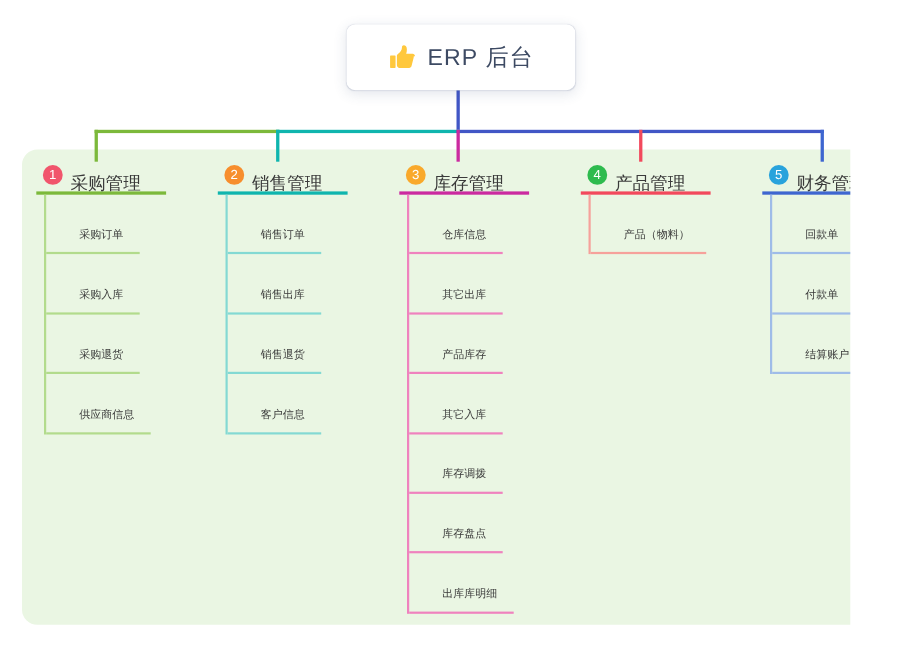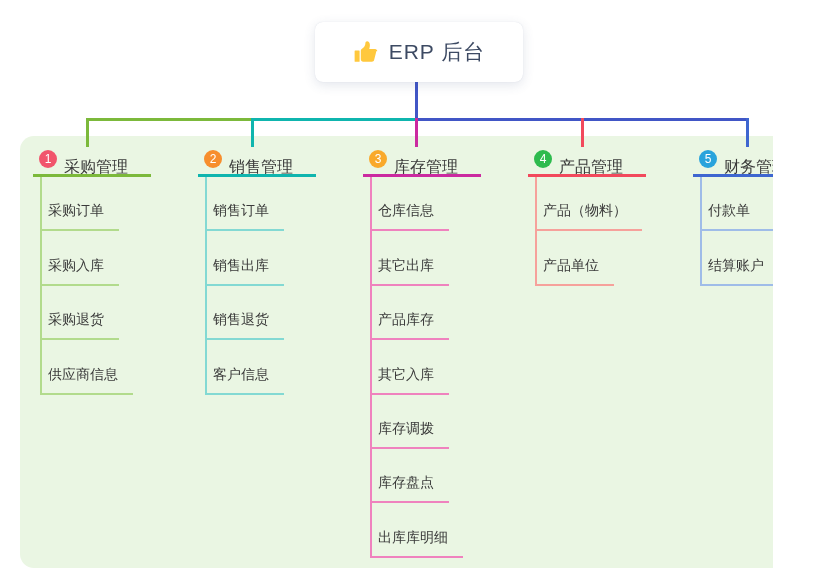--- a/index.html
+++ b/index.html
@@ -25,21 +25,21 @@
   
   .branch{position:absolute;top:144px;width:118px;}
   .branch-heading{height:33px;border-bottom:3px solid var(--line);
     display:flex;align-items:center;gap:7px;padding-left:6px;box-sizing:border-box;cursor:pointer;}
   .badge{width:18px;height:18px;border-radius:50%;background:var(--badge);color:#fff;
     font-size:12px;line-height:1;display:flex;align-items:center;justify-content:center;flex:none;}
   .branch-label{font-size:16px;font-weight:500;color:#3a3a3a;white-space:nowrap;margin-top:16px;}
   .children{margin-left:7px;border-left:2px solid var(--tint);width:fit-content;}
   .child-row{height:54.4px;box-sizing:border-box;border-bottom:2px solid var(--tint);
     display:flex;align-items:flex-end;width:fit-content;min-width:72px;cursor:pointer;}
-  .child-label{font-size:14px;color:#3a3a3a;padding:0 15px 9px 6px;white-space:nowrap;}
+  .child-label{font-size:10px;color:#3a3a3a;padding:0 15px 9px 30px;white-space:nowrap;}
 </style>
 </head>
 <body>
 
 <div id="stage">
 
   <div class="panel" style="background: rgb(234, 246, 227);"></div>
 
   <div class="vline root-vline" style="background: rgb(65, 86, 198);"></div>
 
@@ -130,32 +130,32 @@
     <div class="drop" style="left: 415px; background: rgb(203, 42, 160);"></div>
     <div class="branch" style="left: 528px; --line: #f2495c; --tint: #f6a19b; --badge: #2ebb4e;">
     <div class="branch-heading">
       <span class="badge">4</span>
       <span class="branch-label">产品管理</span>
     </div>
     <div class="children">
         <div class="child-row">
     <span class="child-label">产品（物料）</span>
   </div>
-        <div class="child-row">
-    <span class="child-label">产品单位</span>
-  </div>
       </div>
   </div>
     <div class="drop" style="left: 581px; background: rgb(242, 73, 92);"></div>
     <div class="branch" style="left: 693px; --line: #3e66d0; --tint: #9fbce8; --badge: #29a3dc;">
     <div class="branch-heading">
       <span class="badge">5</span>
       <span class="branch-label">财务管理</span>
     </div>
     <div class="children">
+        <div class="child-row">
+    <span class="child-label">回款单</span>
+  </div>
         <div class="child-row">
     <span class="child-label">付款单</span>
   </div>
         <div class="child-row">
     <span class="child-label">结算账户</span>
   </div>
       </div>
   </div>
     <div class="drop" style="left: 746px; background: rgb(62, 102, 208);"></div>
   </div>

